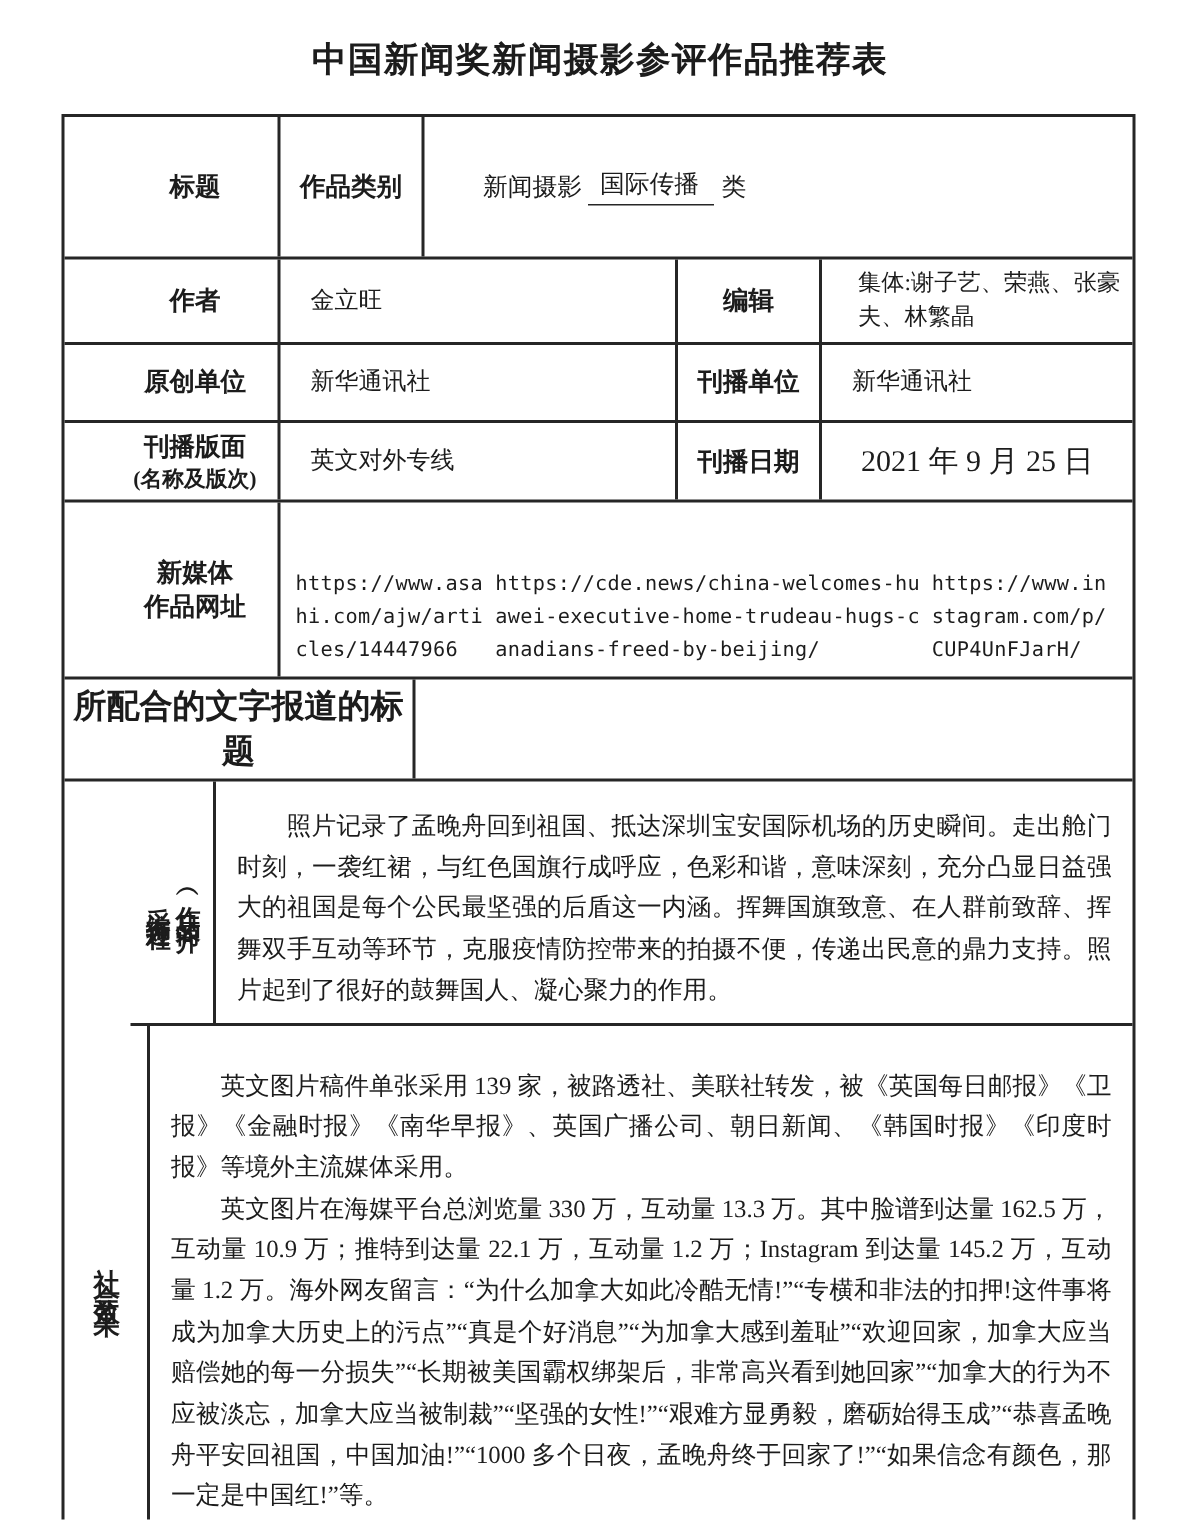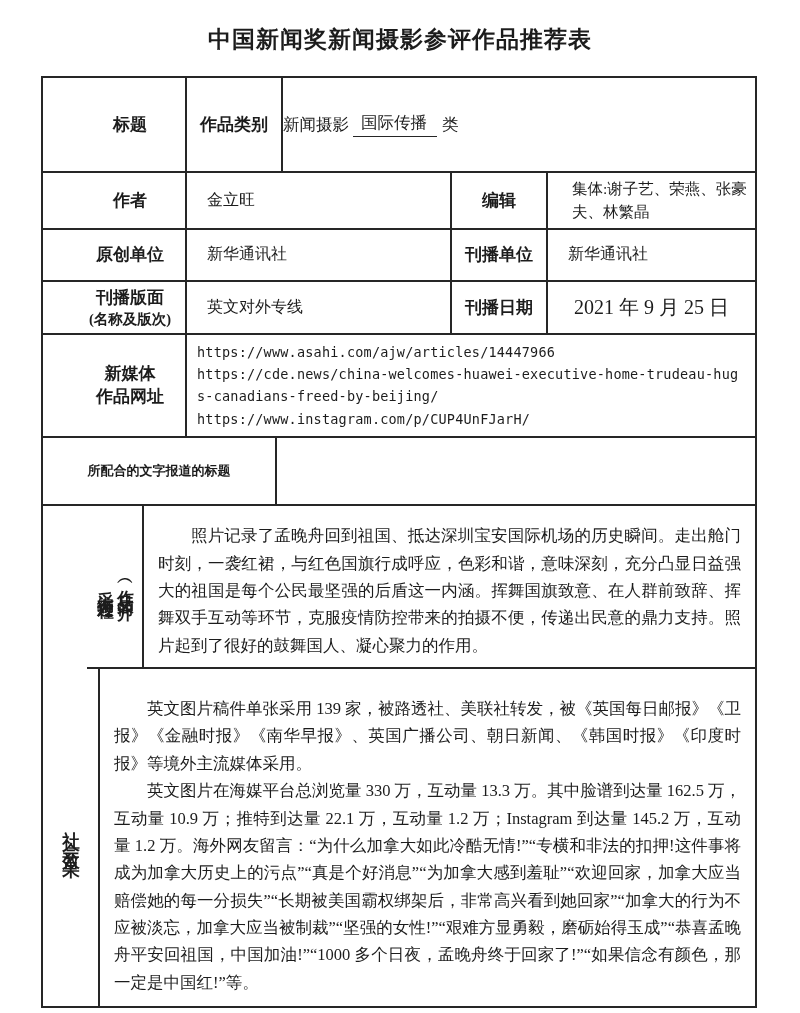--- a/index.html
+++ b/index.html
@@ -28,33 +28,33 @@
   .val{display:flex;align-items:center;}
   .c-a{width:112px;margin-left:32px;}
   .c-b{width:265px;border-right:2px solid #262626;}
   .c-c{width:96px;}
   .c-d{flex:1;}
   
   .r-title{min-height:93px;}
   .title-val{flex-direction:column;align-items:flex-start;justify-content:flex-start;padding:9px 8px 5px 12px;}
   .en-title{font-family:"DejaVu Sans Mono","Liberation Mono",monospace;font-size:13.5px;line-height:1.62;letter-spacing:0.2px;}
   .zh-title{font-size:16px;line-height:1.5;margin-top:2px;}
-  .category-val{font-size:16.5px;}
+  .category-val{padding-left:10px;font-size:16.5px;margin-left:29px;}
   .underlined{border-bottom:1.5px solid #262626;padding:0 10px 2px 8px;margin:0 5px 0 4px;}
   .r-author{min-height:53px;}
   .plain-val{padding-left:20px;font-size:16px;}
   .editor-val{padding:4px 8px 4px 24px;font-size:15.5px;line-height:1.5;}
   .r-unit{min-height:50px;}
   .r-page{min-height:51px;}
   .date-val{justify-content:center;font-size:20px;}
   .r-media{min-height:88px;}
-  .url-val{flex-direction:column;align-items:flex-start;justify-content:flex-end;padding:6px 10px;}
+  .url-val{align-items:flex-start;justify-content:flex-end;padding:6px 10px;margin-top:37px;}
   .url-line{font-family:"DejaVu Sans Mono","Liberation Mono",monospace;font-size:13.5px;line-height:1.66;word-break:break-all;letter-spacing:0.2px;}
   .r-report{min-height:66px;}
-  .c-wide{width:234px;font-size:13px;}
+  .c-wide{width:234px;font-size:22px;}
   .r-process{min-height:158px;margin-left:44px;}
   .c-narrow{width:57px;padding:0;}
   .vwrap{display:flex;align-items:center;justify-content:center;gap:1px;}
   .vcol{
     writing-mode:vertical-rl;font-weight:bold;font-size:16.5px;
     letter-spacing:5px;line-height:1.15;
   }
   .vcol-single{
     writing-mode:vertical-rl;font-weight:bold;font-size:17.5px;
     letter-spacing:10px;line-height:1.2;

